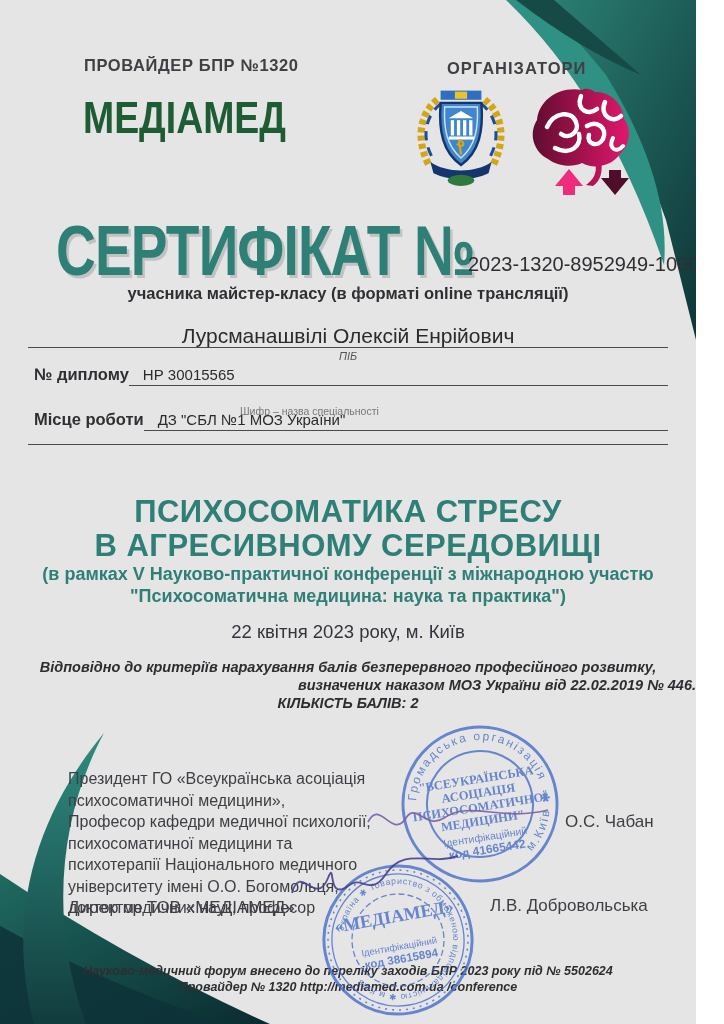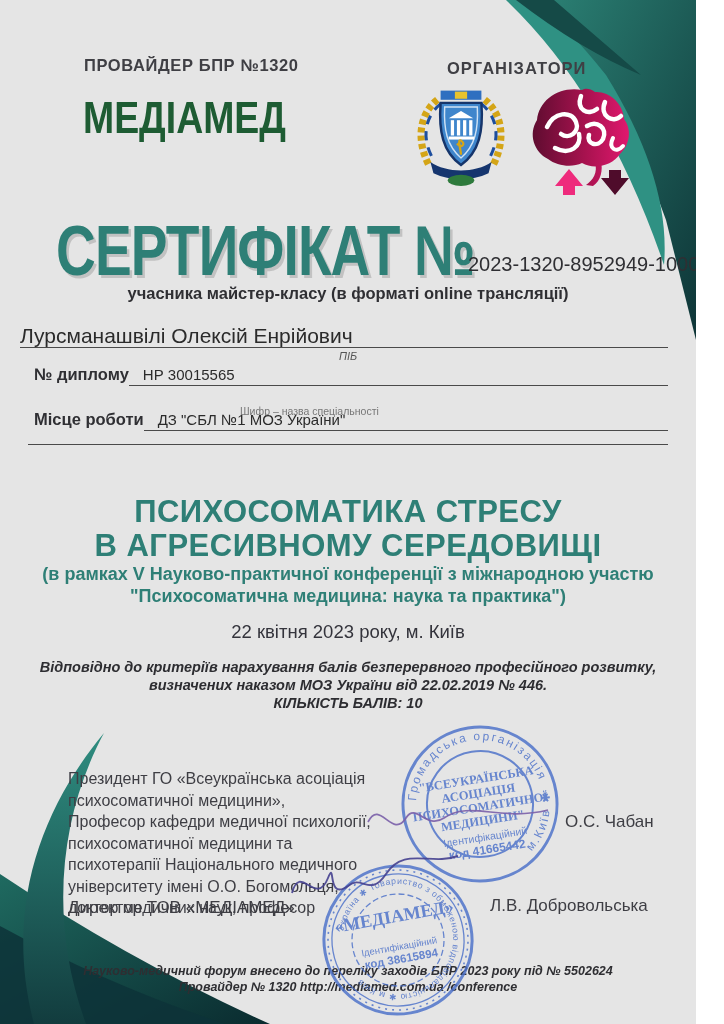--- a/index.html
+++ b/index.html
@@ -12,40 +12,40 @@
   .stampz{z-index:4;opacity:.82;}
   .provider{left:84px;top:56px;font-size:16.5px;font-weight:bold;letter-spacing:.6px;color:#3f3f44;}
   .brand{left:83px;top:92px;font-size:43px;font-weight:800;color:#1e5c33;letter-spacing:0;
          transform:scale(.87,1.05);transform-origin:left top;white-space:nowrap;}
   .organizers{left:447px;top:59px;font-size:16.5px;font-weight:bold;letter-spacing:1px;color:#3f3f44;}
   .cert-title{left:56px;top:210px;font-size:64px;font-weight:800;color:#2e7f76;white-space:nowrap;
               letter-spacing:-1px;transform:scale(.86,1.1);transform-origin:left top;
               text-shadow:3px 3px 0 rgba(150,150,150,.45);}
   .cert-number{left:468px;top:253px;font-size:20px;color:#2f2f33;white-space:nowrap;}
   .cert-subtitle{left:0;right:0;top:284px;text-align:center;font-size:16.5px;font-weight:bold;color:#2f2f33;}
-  .name-row{left:20px;right:28px;top:324px;height:23px;border-bottom:1.6px solid #4a4a4a;
-            font-size:21px;color:#2b2b2b;}
+  .name-row{left:28px;right:28px;top:324px;height:23px;border-bottom:1.6px solid #4a4a4a;
+            text-align:center;font-size:21px;color:#2b2b2b;}
   .name-caption{left:0;right:0;top:350px;text-align:center;font-size:11px;font-style:italic;color:#555;}
   .frow{display:flex;align-items:flex-end;}
   .frow .lbl{font-weight:bold;font-size:16.5px;color:#2f2f33;white-space:nowrap;padding-bottom:2px;}
   .frow .line{flex:1;border-bottom:1.4px solid #4a4a4a;font-size:15px;color:#2b2b2b;
               padding:0 0 2px 14px;white-space:nowrap;}
   .row-diploma{left:34px;right:28px;top:362px;height:24px;}
   .row-specialty{left:34px;right:28px;top:383px;height:20px;}
   .caption-spec{left:240px;top:405px;font-size:10.5px;color:#777;}
   .row-work{left:34px;right:28px;top:410px;height:21px;}
   .empty-line{left:28px;right:28px;top:444px;border-bottom:1.4px solid #4a4a4a;height:0;}
   .participation{left:0;right:0;top:471px;text-align:center;font-size:17px;color:#3b3b40;font-weight:500;}
   .ev-title1{left:0;right:0;top:494px;text-align:center;font-size:31px;font-weight:800;color:#2e7f76;letter-spacing:.5px;}
   .ev-title2{left:0;right:0;top:528px;text-align:center;font-size:31px;font-weight:800;color:#2e7f76;letter-spacing:.5px;}
   .ev-sub1{left:0;right:0;top:564px;text-align:center;font-size:18px;font-weight:bold;color:#2e7f76;}
   .ev-sub2{left:0;right:0;top:586px;text-align:center;font-size:18px;font-weight:bold;color:#2e7f76;}
   .ev-date{left:0;right:0;top:621px;text-align:center;font-size:18.5px;font-weight:normal;color:#34343c;}
   .crit1{left:0;right:0;top:659px;text-align:center;font-size:14.5px;font-weight:bold;font-style:italic;color:#2d2d31;}
-  .crit2{left:0;right:0;top:677px;text-align:center;font-size:14.5px;font-weight:bold;font-style:italic;color:#2d2d31;}
+  .crit2{left:0;right:0;top:677px;text-align:right;font-size:14.5px;font-weight:bold;font-style:italic;color:#2d2d31;}
   .points{left:0;right:0;top:695px;text-align:center;font-size:14.5px;font-weight:bold;font-style:italic;color:#2d2d31;}
   .president{left:68px;top:768px;width:345px;font-size:16px;line-height:21.5px;color:#3e3e44;}
   .chaban{left:565px;top:812px;font-size:17px;color:#3e3e44;white-space:nowrap;}
   .director{left:68px;top:898px;font-size:17px;color:#3e3e44;white-space:nowrap;text-align:center;}
   .dobrovolska{left:490px;top:896px;font-size:17px;color:#3e3e44;white-space:nowrap;}
   .footer1{left:0;right:0;top:964px;text-align:center;font-size:12.5px;font-weight:600;font-style:italic;color:#2e2e32;}
   .footer2{left:0;right:0;top:980px;text-align:center;font-size:12.5px;font-weight:600;font-style:italic;color:#2e2e32;}
   .stamp-serif{font-family:"Liberation Serif",serif;}
 </style>
 </head>
@@ -157,21 +157,21 @@
   </div>
   <div class="abs content empty-line"></div>
 
   <div class="abs content ev-title2">В АГРЕСИВНОМУ СЕРЕДОВИЩІ</div>
   <div class="abs content ev-title1">ПСИХОСОМАТИКА СТРЕСУ</div>
   <div class="abs content ev-sub1">(в рамках V Науково-практичної конференції з міжнародною участю</div>
   <div class="abs content ev-sub2">"Психосоматична медицина: наука та практика")</div>
   <div class="abs content ev-date">22 квітня 2023 року, м. Київ</div>
   <div class="abs content crit1">Відповідно до критеріїв нарахування балів безперервного професійного розвитку,</div>
   <div class="abs content crit2">визначених наказом МОЗ України від 22.02.2019 № 446.</div>
-  <div class="abs content points">КІЛЬКІСТЬ БАЛІВ: 10</div>
+  <div class="abs content points">КІЛЬКІСТЬ БАЛІВ: 2</div>
 
   <div class="abs content president">
     <div>Президент ГО «Всеукраїнська асоціація</div>
     <div>психосоматичної медицини»,</div>
     <div>Професор кафедри медичної психології,</div>
     <div>психосоматичної медицини та</div>
     <div>психотерапії Національного медичного</div>
     <div>університету імені О.О. Богомольця,</div>
     <div>доктор медичних наук, професор</div>
   </div>

